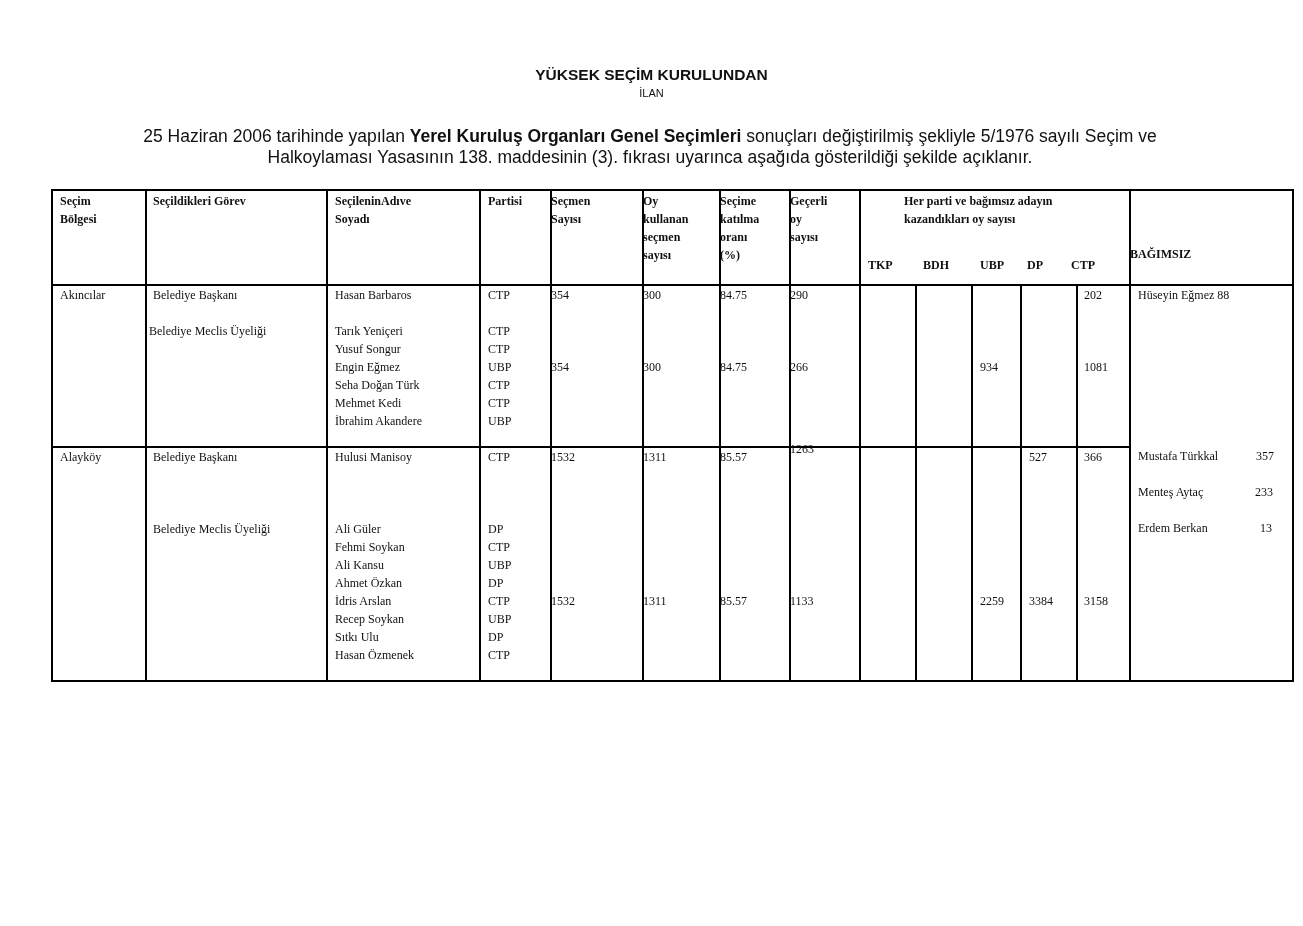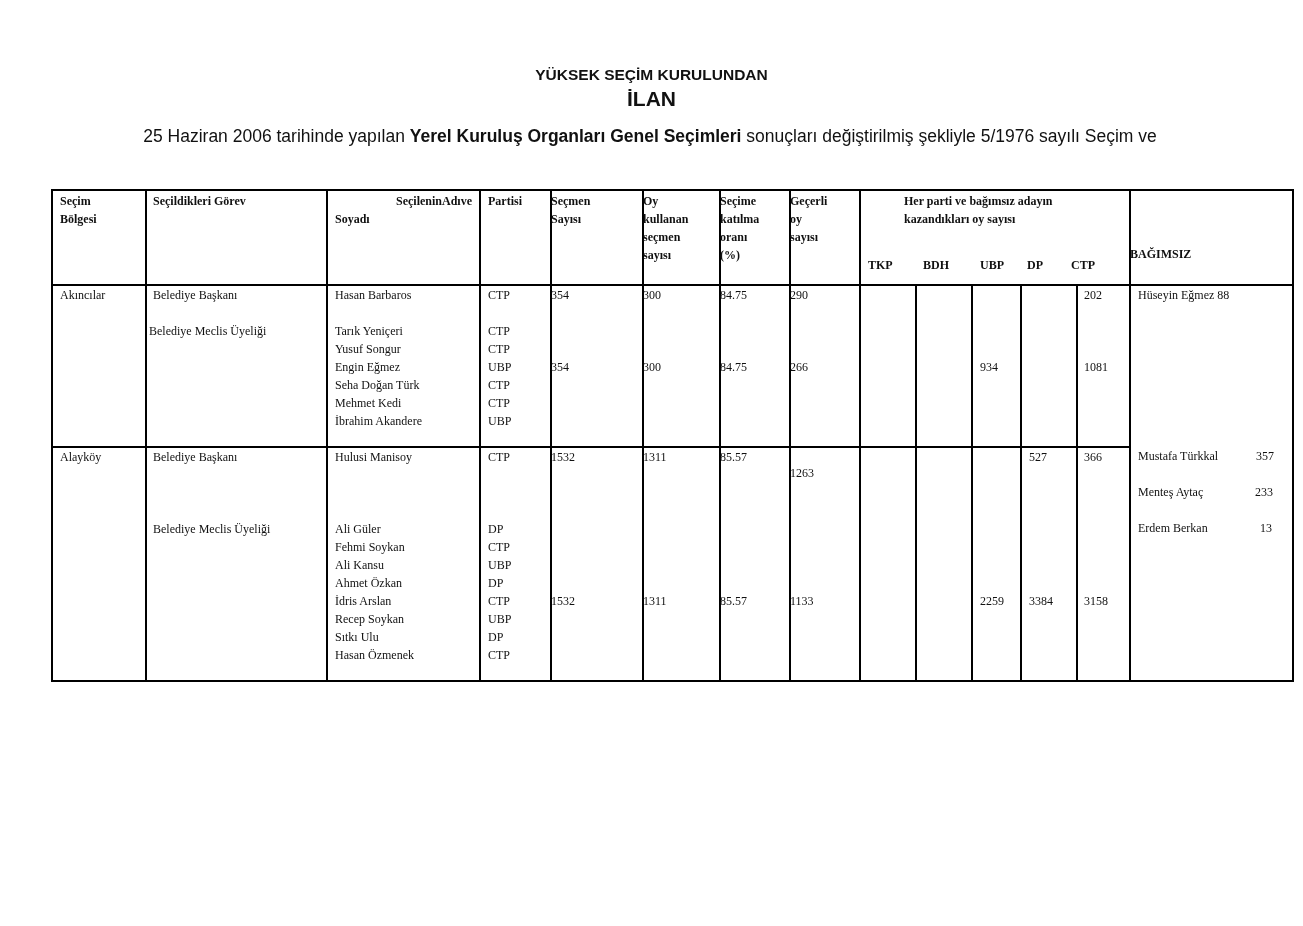--- a/index.html
+++ b/index.html
@@ -1,33 +1,33 @@
 <!DOCTYPE html>
 <html><head>
 <meta charset="utf-8">
 <style>
   html, body { margin: 0; padding: 0; background: #ffffff; }
   body { width: 1303px; height: 926px; position: relative; overflow: hidden; color: #111; }
   .sans { font-family: "Liberation Sans", sans-serif; }
   #title1 { position: absolute; left: 0; width: 1303px; top: 66px; text-align: center; font-weight: bold; font-size: 15.5px; }
-  #title2 { position: absolute; left: 0; width: 1303px; top: 87px; text-align: center; font-weight: bold; font-size: 21px; }
+  #title2 { position: absolute; left: 0; width: 1303px; top: 87px; text-align: center; font-weight: normal; font-size: 11px; }
   #intro { position: absolute; left: 60px; width: 1180px; top: 126px; text-align: center; font-size: 17.5px; line-height: 21px; }
   #intro b { font-weight: bold; }
   .hl { position: absolute; height: 1.5px; background: #000; }
   .vl { position: absolute; width: 1.5px; background: #000; }
   .t { position: absolute; font-family: "Liberation Serif", serif; font-size: 12px; line-height: 18px; white-space: nowrap; }
   .h { font-weight: bold; }
   .c { text-align: left; font-family: Liberation Serif, serif; }
 </style>
 </head>
 <body>
 
 <div id="title1" class="sans">YÜKSEK SEÇİM KURULUNDAN</div>
 <div id="title2" class="sans">İLAN</div>
-<div id="intro" class="sans"><span>25 Haziran 2006 tarihinde yapılan </span><b>Yerel Kuruluş Organları Genel Seçimleri</b><span> sonuçları değiştirilmiş şekliyle 5/1976 sayılı Seçim ve</span><br></div>
+<div id="intro" class="sans"><span>25 Haziran 2006 tarihinde yapılan </span><b>Yerel Kuruluş Organları Genel Seçimleri</b><span> sonuçları değiştirilmiş şekliyle 5/1976 sayılı Seçim ve</span><br><span>Halkoylaması Yasasının 138. maddesinin (3). fıkrası uyarınca aşağıda gösterildiği şekilde açıklanır.</span></div>
 
 <div id="table">
 
   <div class="hl" style="left:51px;width:1242px;top:189px"></div>
   <div class="hl" style="left:51px;width:1079px;top:284px"></div>
   <div class="hl" style="left:1129px;width:164px;top:284px"></div>
   <div class="hl" style="left:51px;width:1079px;top:446px"></div>
   <div class="hl" style="left:51px;width:1242px;top:680px"></div>
 
   <div class="vl" style="left:51px;top:189px;height:493px"></div>
@@ -42,21 +42,21 @@
   <div class="vl" style="left:1129px;top:189px;height:493px"></div>
   <div class="vl" style="left:1292px;top:189px;height:493px"></div>
 
   <div class="vl" style="left:915px;top:284px;height:398px"></div>
   <div class="vl" style="left:971px;top:284px;height:398px"></div>
   <div class="vl" style="left:1020px;top:284px;height:398px"></div>
   <div class="vl" style="left:1076px;top:284px;height:398px"></div>
 
   <div class="t h" style="left:60px;top:192px"><span>Seçim</span><br><span>Bölgesi</span></div>
   <div class="t h" style="left:153px;top:192px">Seçildikleri Görev</div>
-  <div class="t h" style="left:335px;top:192px;width:137px;white-space:pre"><span style="display:flex;justify-content:flex-end"><span>Seçilenin</span><span>Adı</span><span>ve</span></span><span>Soyadı</span></div>
+  <div class="t h" style="left:335px;top:192px;width:137px;white-space:pre"><span style="display:flex;justify-content:flex-start"><span>Seçilenin</span><span>Adı</span><span>ve</span></span><span>Soyadı</span></div>
   <div class="t h" style="left:488px;top:192px">Partisi</div>
   <div class="t h c" style="left:551px;width:91px;top:192px"><span>Seçmen</span><br><span>Sayısı</span></div>
   <div class="t h c" style="left:643px;width:76px;top:192px"><span>Oy</span><br><span>kullanan</span><br><span>seçmen</span><br><span>sayısı</span></div>
   <div class="t h c" style="left:720px;width:67px;top:192px"><span>Seçime</span><br><span>katılma</span><br><span>oranı</span><br><span>(%)</span></div>
   <div class="t h c" style="left:790px;width:91px;top:192px"><span>Geçerli</span><br><span>oy</span><br><span>sayısı</span></div>
   <div class="t h" style="left:904px;top:192px"><span>Her parti ve bağımsız adayın</span><br><span>kazandıkları oy sayısı</span></div>
   <div class="t h" style="left:868px;top:256px">TKP</div>
   <div class="t h" style="left:923px;top:256px">BDH</div>
   <div class="t h" style="left:980px;top:256px">UBP</div>
   <div class="t h" style="left:1027px;top:256px">DP</div>
@@ -99,21 +99,21 @@
 
   <div class="t" style="left:1138px;top:286px"><span>Hüseyin Eğmez</span> <span>88</span></div>
 
   <div class="t" style="left:60px;top:448px">Alayköy</div>
   <div class="t" style="left:153px;top:448px">Belediye Başkanı</div>
   <div class="t" style="left:335px;top:448px">Hulusi Manisoy</div>
   <div class="t" style="left:488px;top:448px">CTP</div>
   <div class="t c" style="left:551px;width:91px;top:448px">1532</div>
   <div class="t c" style="left:643px;width:76px;top:448px">1311</div>
   <div class="t c" style="left:720px;width:69px;top:448px">85.57</div>
-  <div class="t c" style="left:790px;width:90px;top:464px">1263</div>
+  <div class="t c" style="left:790px;width:90px;top:440px">1263</div>
   <div class="t" style="left:1029px;top:448px">527</div>
   <div class="t" style="left:1084px;top:448px">366</div>
 
   <div class="t" style="left:153px;top:520px">Belediye Meclis Üyeliği</div>
   <div class="t" style="left:335px;top:520px">
     <span>Ali Güler</span><br>
     <span>Fehmi Soykan</span><br>
     <span>Ali Kansu</span><br>
     <span>Ahmet Özkan</span><br>
     <span>İdris Arslan</span><br>

